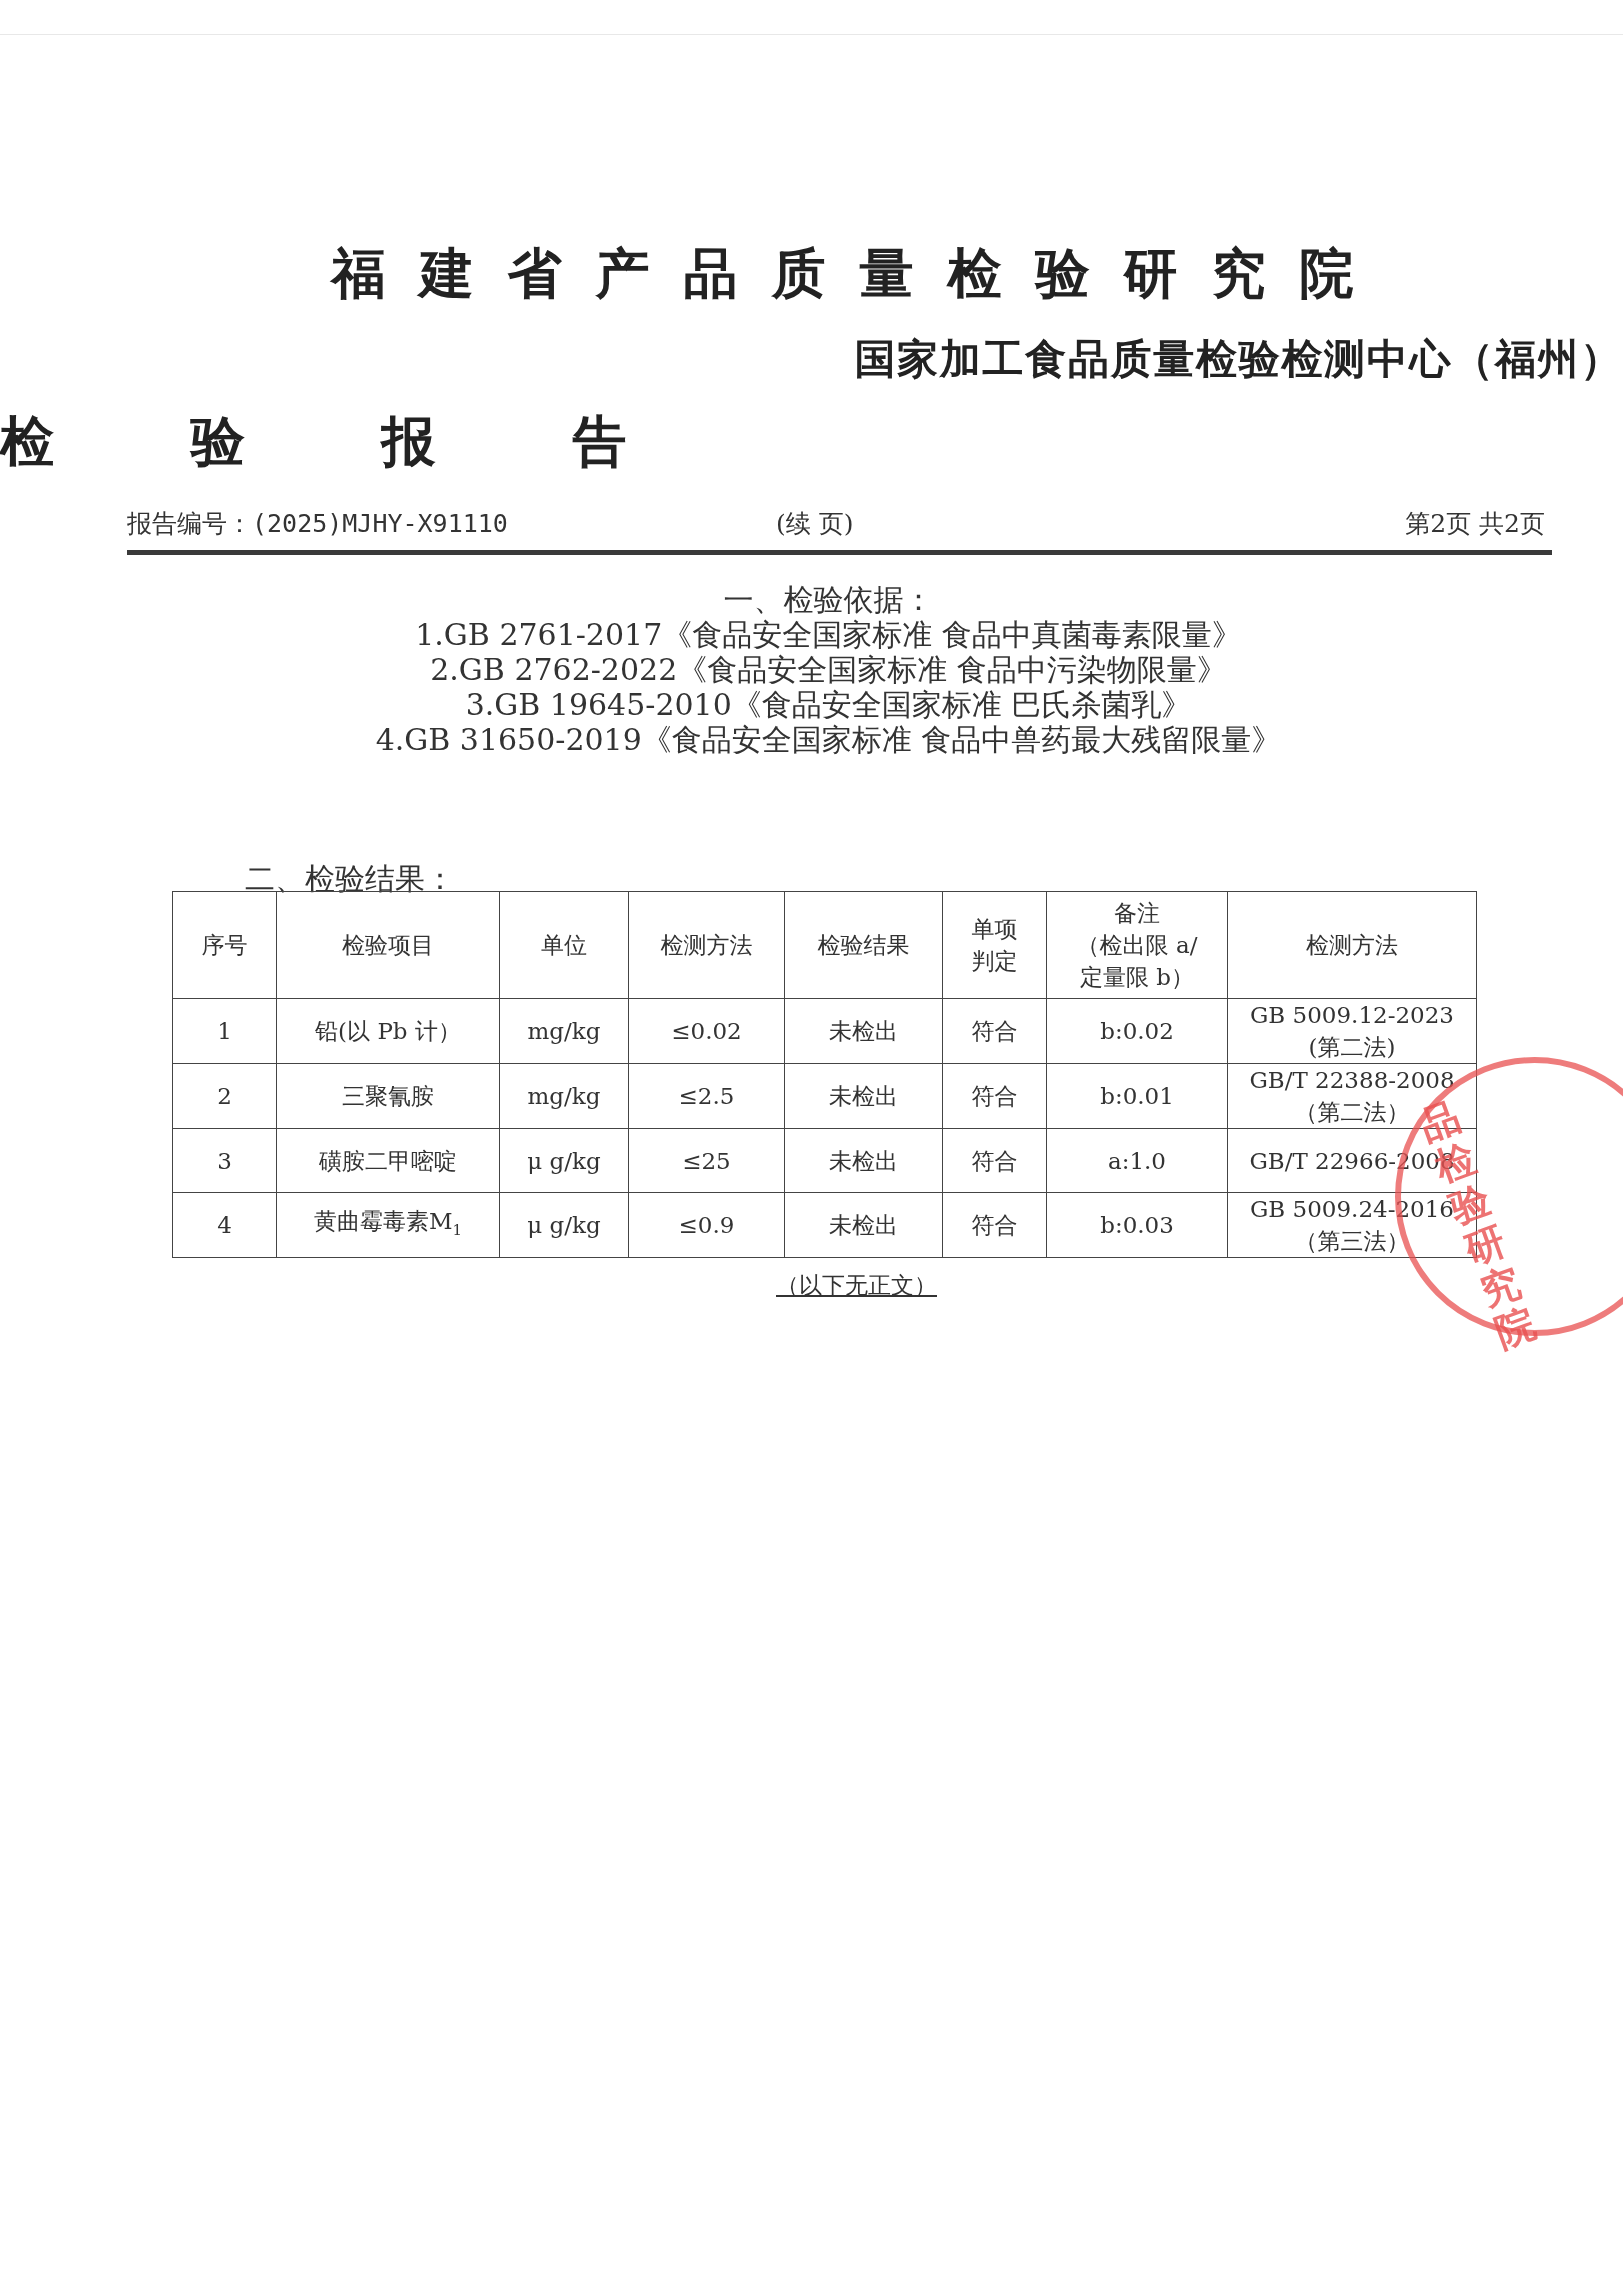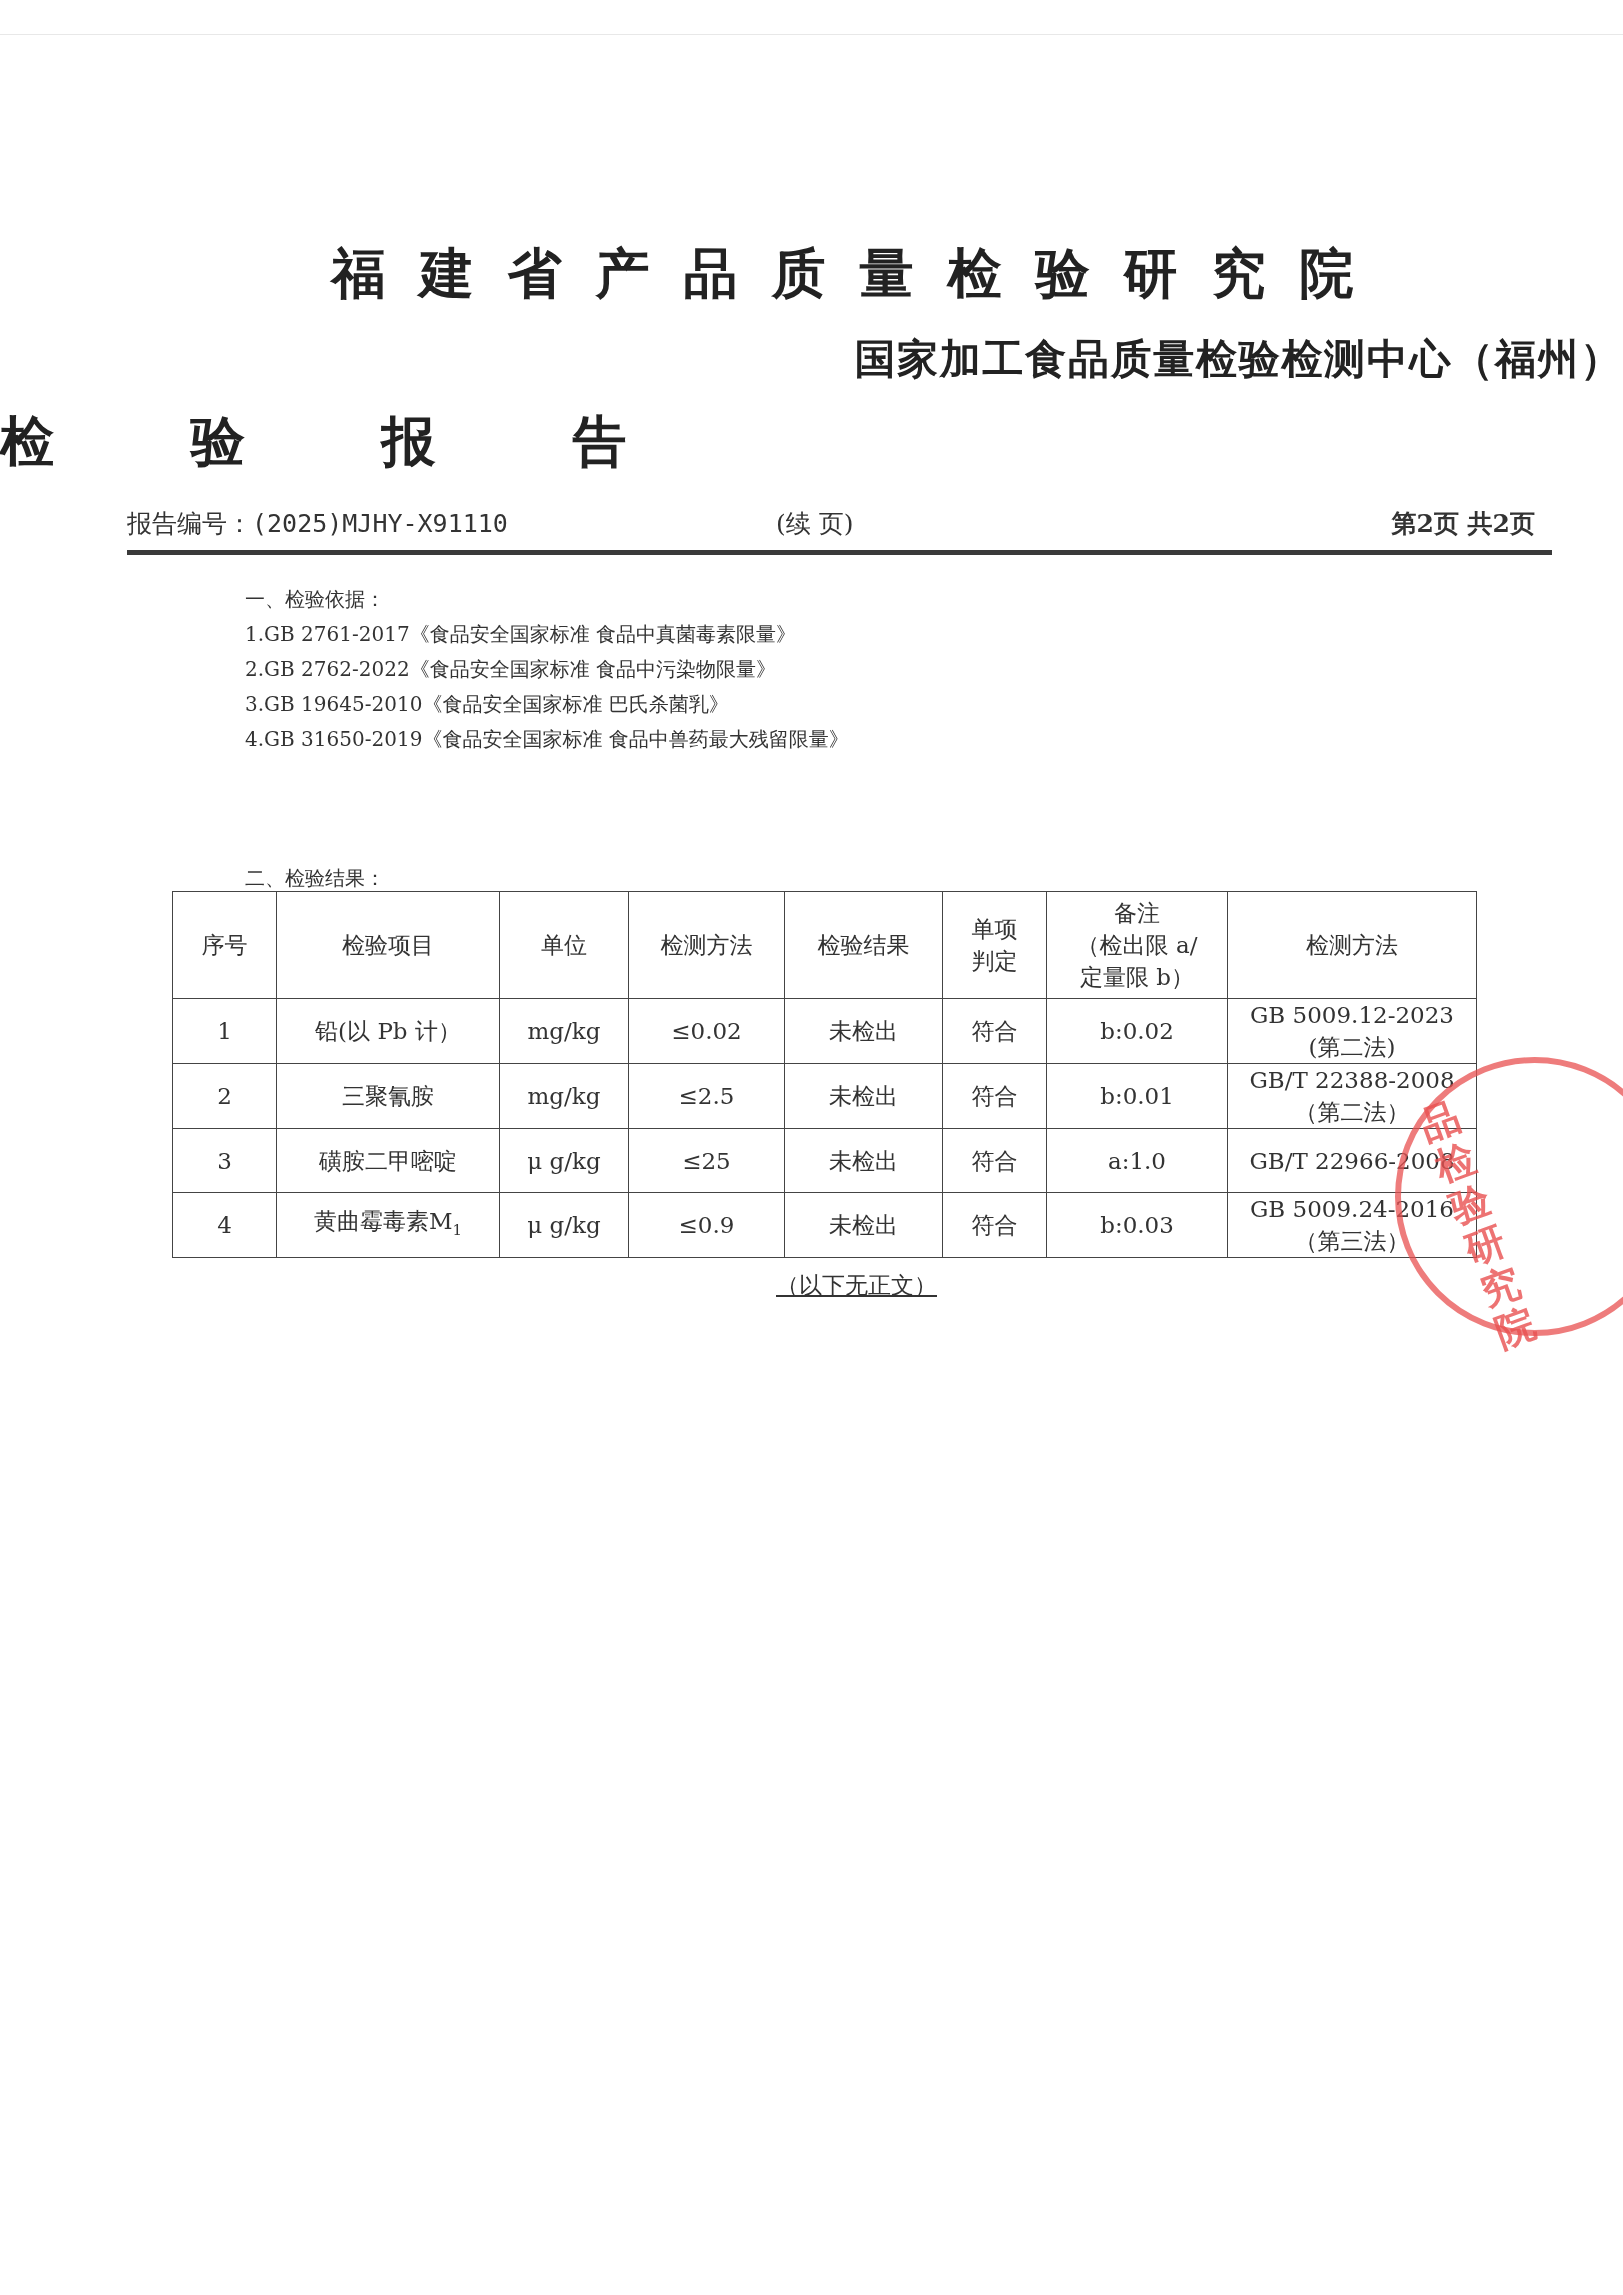--- a/index.html
+++ b/index.html
@@ -17,24 +17,24 @@
     left: 0; width: 1623px; top: 332px; text-align: right;
     font-family: "DejaVu Sans", sans-serif; font-weight: bold; font-size: 41px; letter-spacing: 1.7px; color: #222;
   }
   .title3 {
     left: 0; width: 1623px; top: 406px; 
     font-family: "DejaVu Sans", sans-serif; font-weight: bold; font-size: 54px; letter-spacing: 59px; color: #222;
   }
   .meta { top: 507px; font-size: 25px; color: #333; font-family: "DejaVu Sans Mono", "Liberation Mono", monospace; }
   .meta-left { left: 127px; }
   .meta-center { left: 776px; font-family: "DejaVu Serif", serif; }
-  .meta-right { right: 88px; font-family: "DejaVu Serif", serif; font-weight: bold; }
+  .meta-right { right: 78px; font-family: "DejaVu Serif", serif; }
   .header-bar { left: 127px; top: 550px; width: 1425px; height: 5px; background: #3a3a3a; }
 
-  .section { left: 245px; font-size: 20px; color: #333; line-height: 35px; }
+  .section { left: 245px; font-size: 30px; color: #333; line-height: 35px; text-align: center; }
   .basis { top: 582px; width: 1167px; }
   .basis div { white-space: nowrap; }
   .basis .wrap { white-space: normal; }
   .results-head { top: 861px; }
 
   table.results {
     position: absolute; left: 172px; top: 891px; border-collapse: collapse;
     font-size: 23px; color: #333; table-layout: fixed;
   }
   table.results td, table.results th {

